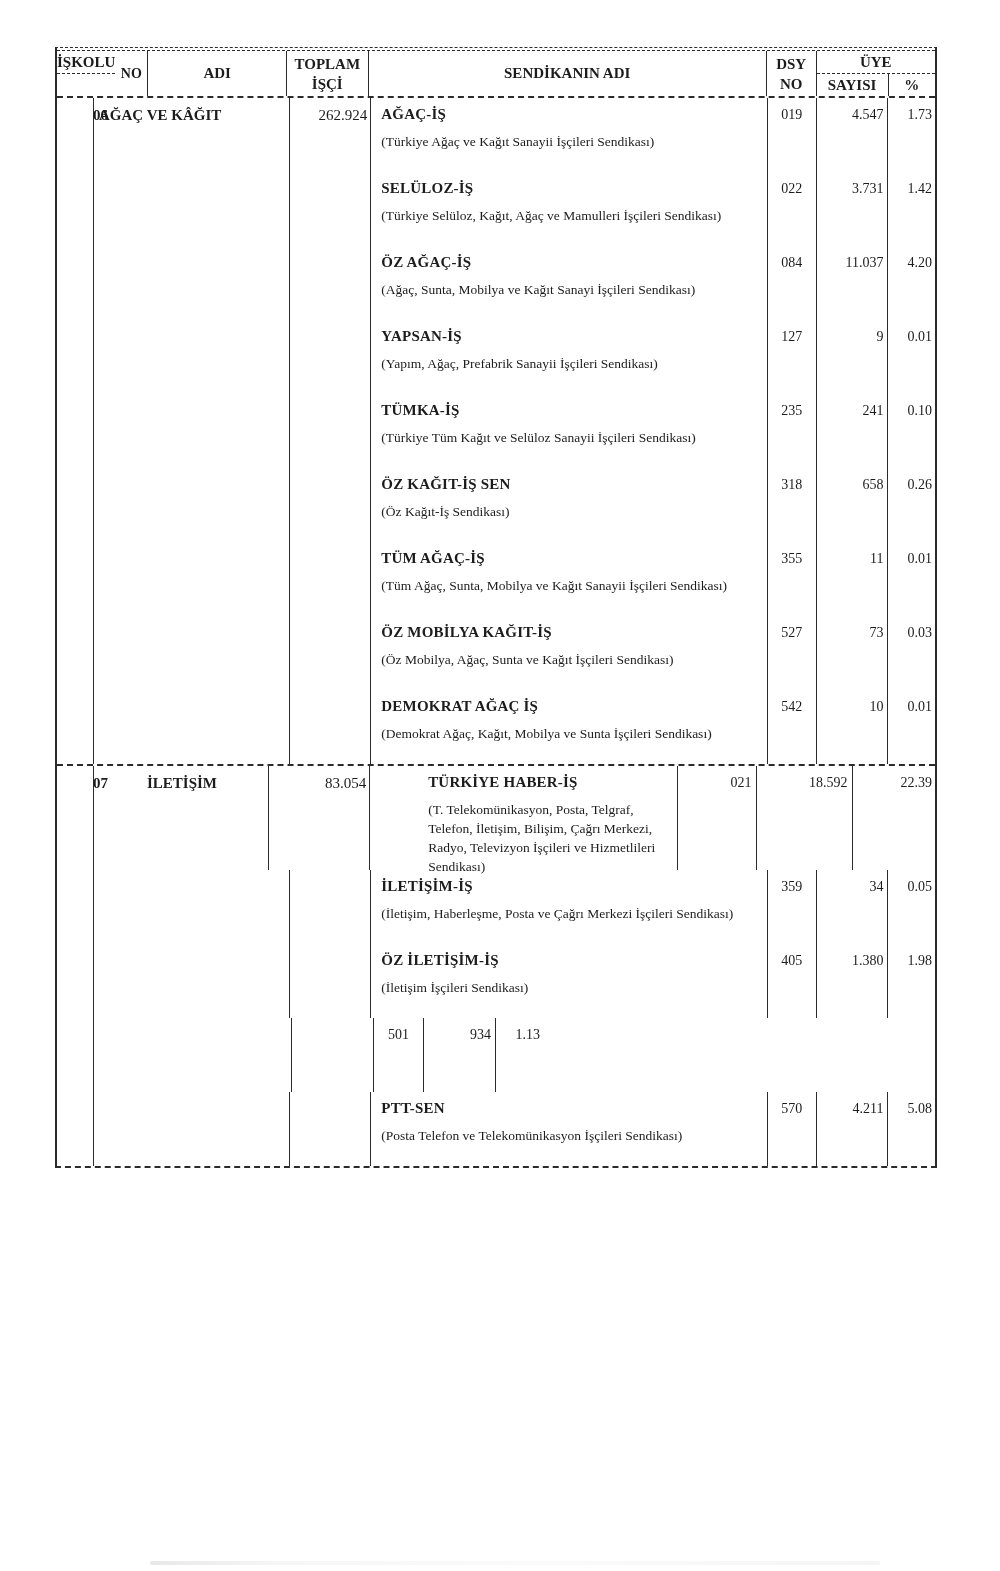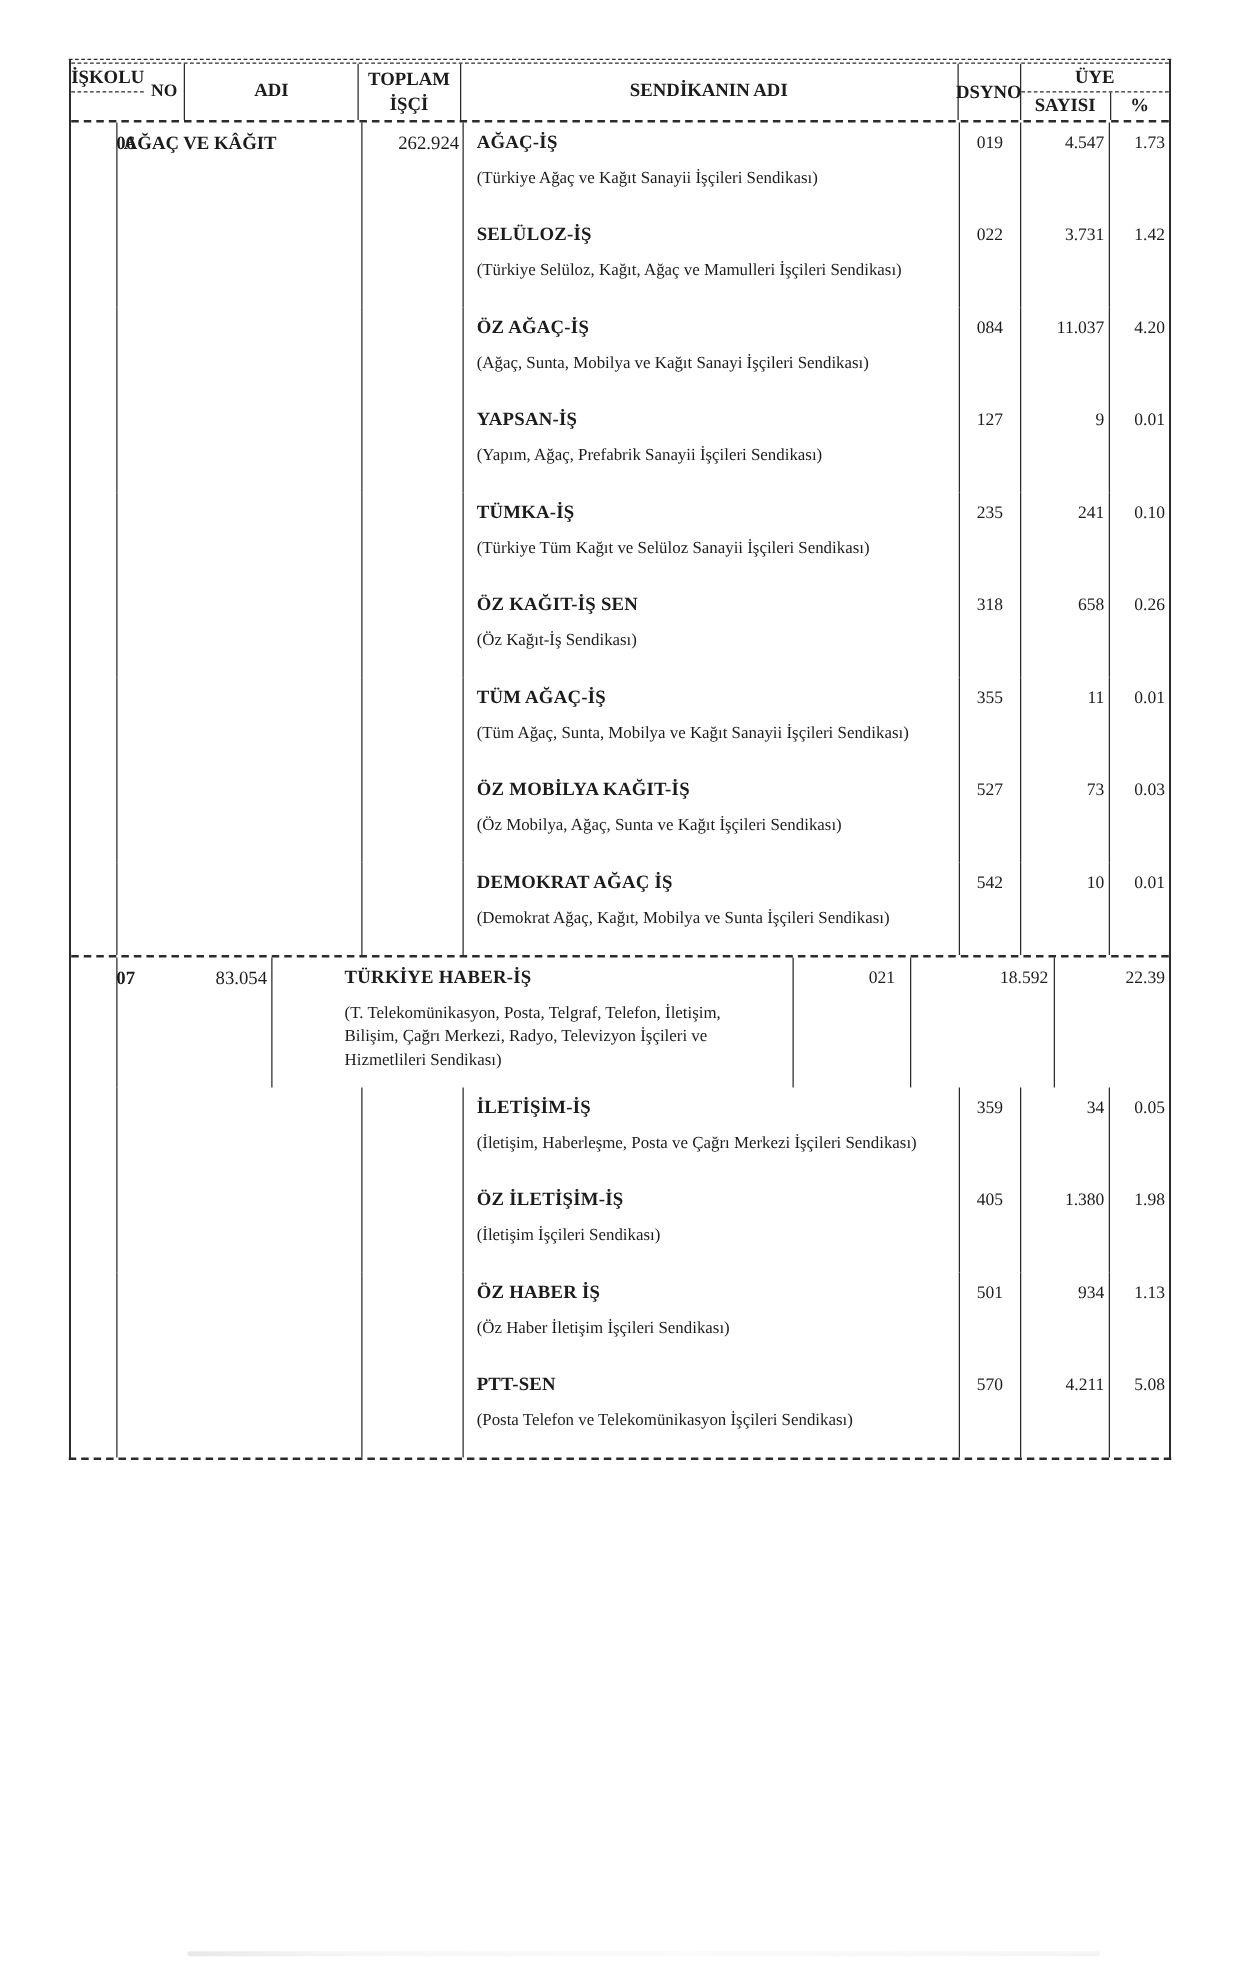--- a/index.html
+++ b/index.html
@@ -29,21 +29,21 @@
     border-top:1px dashed var(--bd);
     border-bottom:2px dashed var(--bd);
     margin-top:2px;
     height:45px;
     font-weight:bold;
   }
   .hg{box-sizing:border-box;border-right:1px solid var(--bd);}
   .hgA{width:231px;display:flex;flex-direction:row;}
   .hgB{width:82px;display:flex;flex-direction:column;justify-content:center;align-items:center;line-height:20px;font-size:15px;}
   .hgC{width:400px;display:flex;align-items:center;justify-content:center;font-size:15px;}
-  .hgD{width:50px;display:flex;flex-direction:row;justify-content:center;align-items:center;line-height:20px;font-size:15px;}
+  .hgD{width:50px;display:flex;flex-direction:column;justify-content:center;align-items:center;line-height:20px;font-size:15px;}
   .hgE{width:119px;display:flex;flex-direction:column;border-right:none;}
   .h-top{height:23px;border-bottom:1px dashed var(--bd);display:flex;align-items:center;justify-content:center;font-size:15px;box-sizing:border-box;}
   .hrow{display:flex;flex:1;}
   .h-no{width:33px;border-right:1px solid var(--bd);display:flex;align-items:center;justify-content:center;font-size:14px;box-sizing:border-box;}
   .h-adi{flex:1;display:flex;align-items:center;justify-content:center;font-size:15px;}
   .h-say{width:72px;border-right:1px solid var(--bd);display:flex;align-items:center;justify-content:center;font-size:15px;box-sizing:border-box;}
   .h-pct{flex:1;display:flex;align-items:center;justify-content:center;font-size:15px;}
   
   .section{display:flex;flex-direction:column;}
   .section.first{border-bottom:2px dashed var(--bd);}
@@ -215,20 +215,21 @@
       <div class="c csay">10</div>
       <div class="c cpct">0.01</div>
     </div>
 
   </div>
 
   <div class="section">
 
     <div class="entry tall">
       <div class="c cno">07</div>
+      <div class="c cadi">İLETİŞİM</div>
       <div class="c ctop">83.054</div>
       <div class="c csend">
         <div class="uname">TÜRKİYE HABER-İŞ</div>
         <div class="udesc">(T. Telekomünikasyon, Posta, Telgraf, Telefon, İletişim, Bilişim, Çağrı Merkezi, Radyo, Televizyon İşçileri ve Hizmetlileri Sendikası)</div>
       </div>
       <div class="c cdsy">021</div>
       <div class="c csay">18.592</div>
       <div class="c cpct">22.39</div>
     </div>
 
@@ -255,24 +256,20 @@
       </div>
       <div class="c cdsy">405</div>
       <div class="c csay">1.380</div>
       <div class="c cpct">1.98</div>
     </div>
 
     <div class="entry">
       <div class="c cno"></div>
       <div class="c cadi"></div>
       <div class="c ctop"></div>
-      <div class="c csend">
-        <div class="uname">ÖZ HABER İŞ</div>
-        <div class="udesc">(Öz Haber İletişim İşçileri Sendikası)</div>
-      </div>
       <div class="c cdsy">501</div>
       <div class="c csay">934</div>
       <div class="c cpct">1.13</div>
     </div>
 
     <div class="entry">
       <div class="c cno"></div>
       <div class="c cadi"></div>
       <div class="c ctop"></div>
       <div class="c csend">

